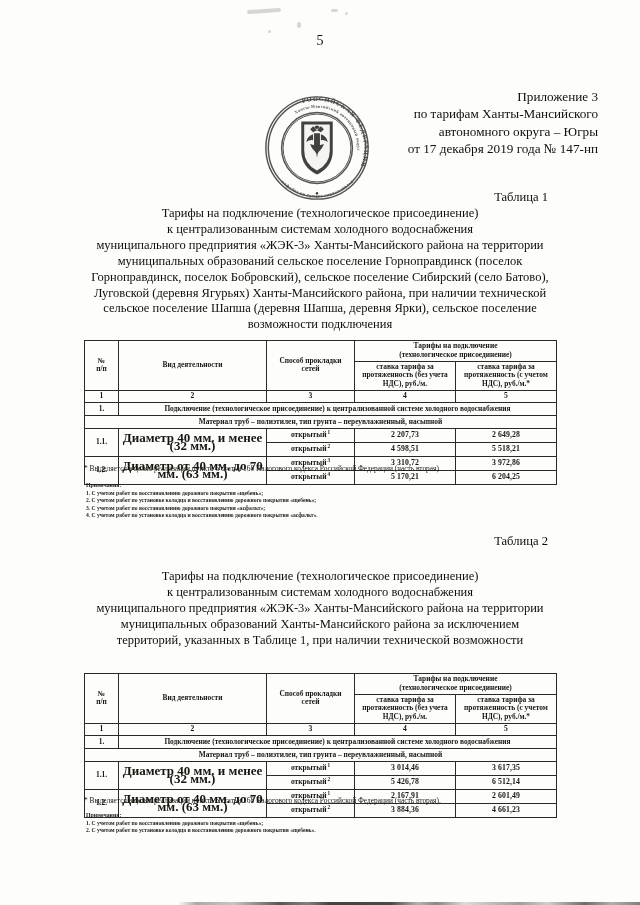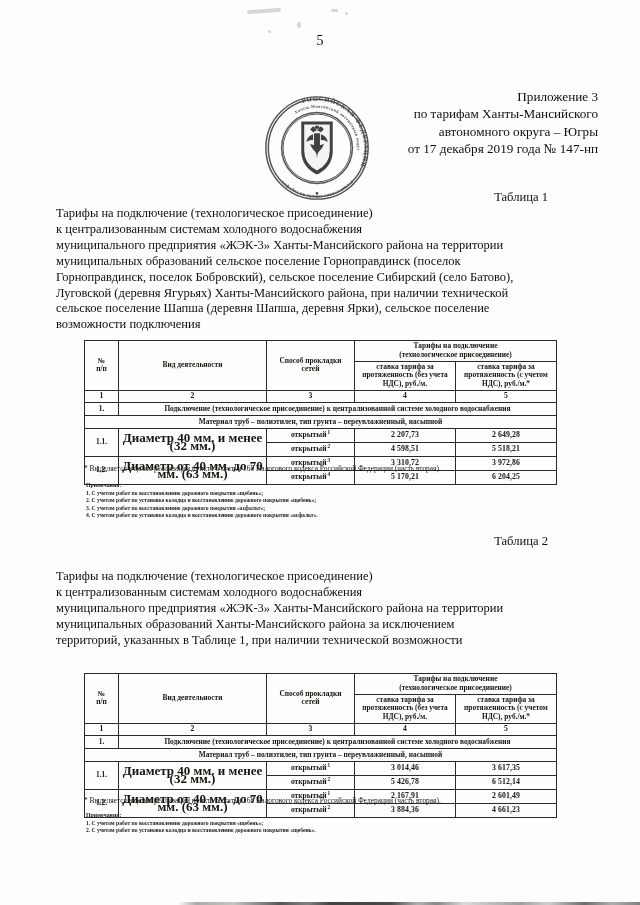--- a/index.html
+++ b/index.html
@@ -95,20 +95,21 @@
     position: absolute;
     right: 92px;
     font-size: 12.6px;
   }
 
   
   .doc-title {
     position: absolute;
     left: 56px;
     width: 528px;
+    text-align: center;
     font-size: 12.5px;
     line-height: 15.9px;
   }
 
   
   .tariff-table {
     position: absolute;
     left: 84px;
     width: 472px;
     border-collapse: collapse;

